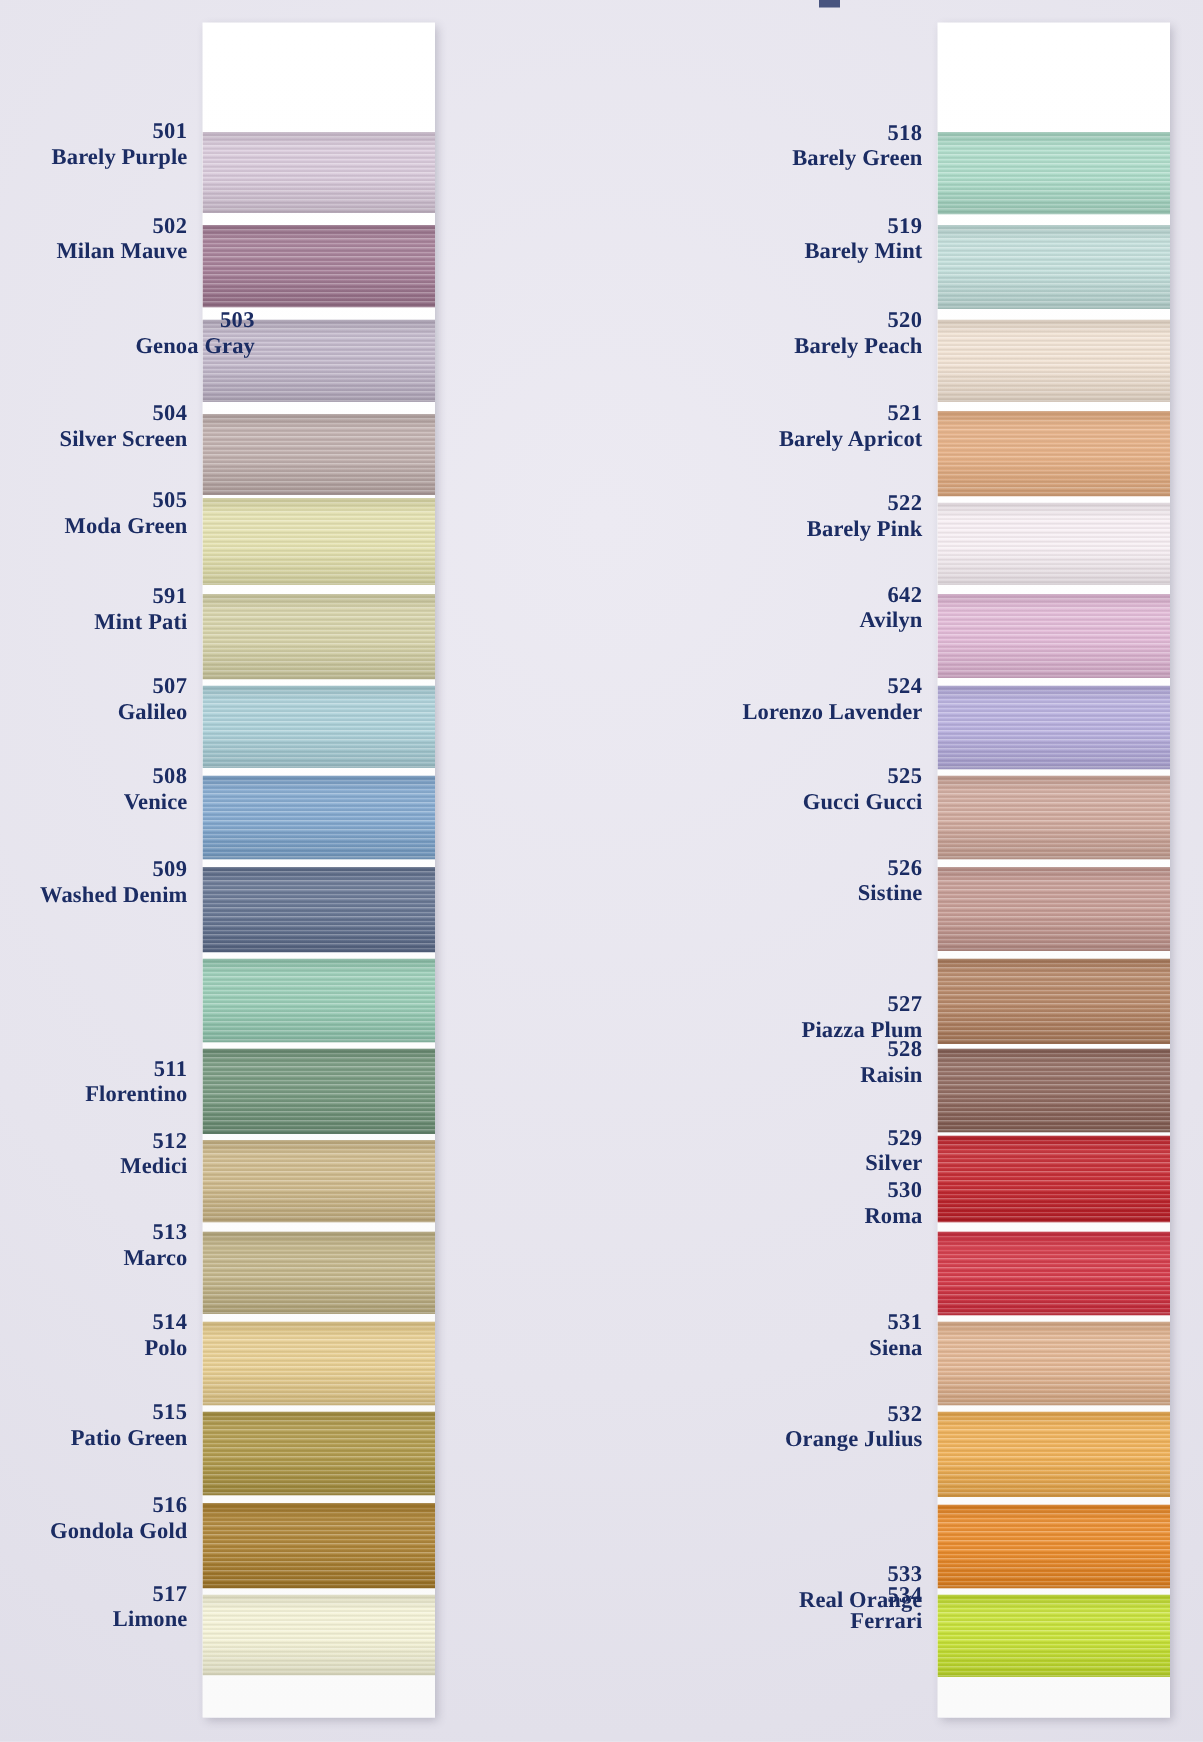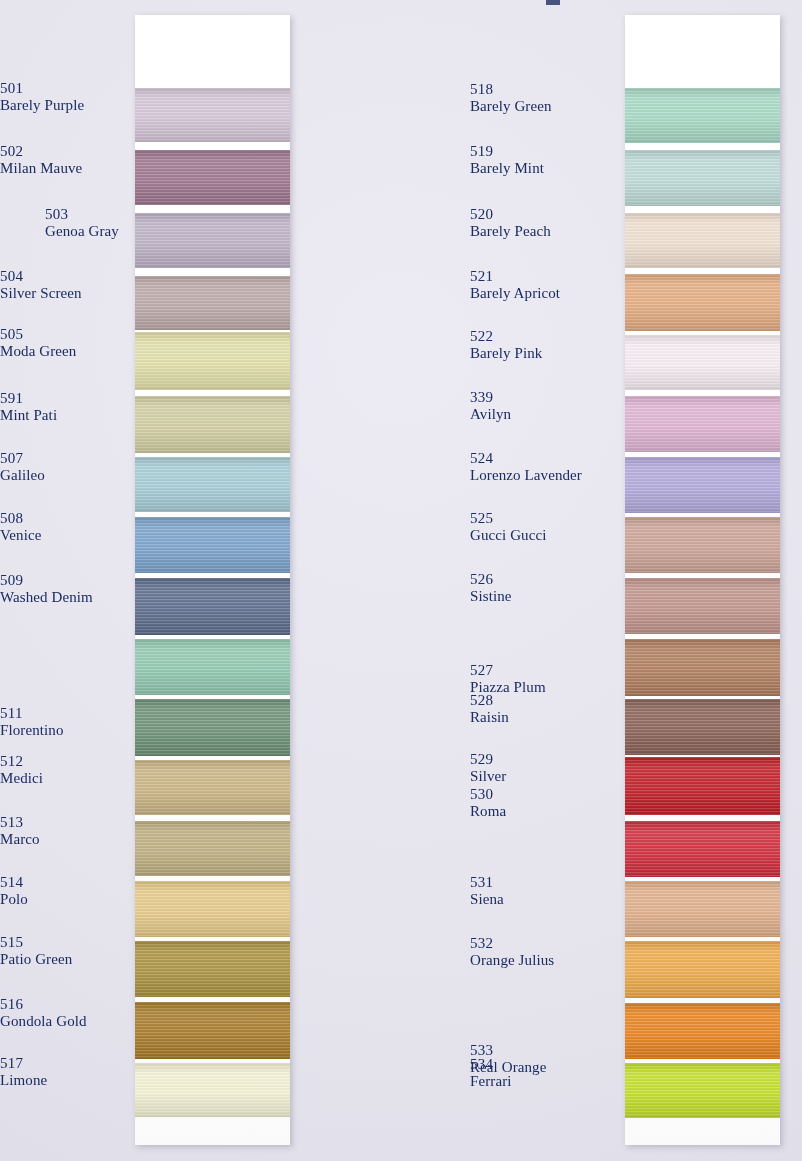--- a/index.html
+++ b/index.html
@@ -76,22 +76,23 @@
       rgba(0,0,0,.10) 0%,
       rgba(255,255,255,.10) 18%,
       rgba(255,255,255,.06) 55%,
       rgba(0,0,0,.08) 92%,
       rgba(0,0,0,.13) 100%);
   }
 
   
   .label {
     position: absolute;
+    text-align: right;
     color: #1b2c63;
-    font-weight: normal;
+    font-weight: bold;
     line-height: 1.16;
   }
   #column-left  .label { left: 0; width: 125px; }
   #column-right .label { left: 0; width: 145px; }
 
   .label .code {
     display: block;
     font-size: 15px;
     letter-spacing: .3px;
   }
@@ -379,21 +380,21 @@
     </div>
     <div class="label" style="top: 268px;">
       <span class="code">521</span>
       <span class="name">Barely Apricot</span>
     </div>
     <div class="label" style="top: 328px;">
       <span class="code">522</span>
       <span class="name">Barely Pink</span>
     </div>
     <div class="label" style="top: 389px;">
-      <span class="code">339</span>
+      <span class="code">642</span>
       <span class="name">Avilyn</span>
     </div>
     <div class="label" style="top: 450px;">
       <span class="code">524</span>
       <span class="name">Lorenzo Lavender</span>
     </div>
     <div class="label" style="top: 510px;">
       <span class="code">525</span>
       <span class="name">Gucci Gucci</span>
     </div>

